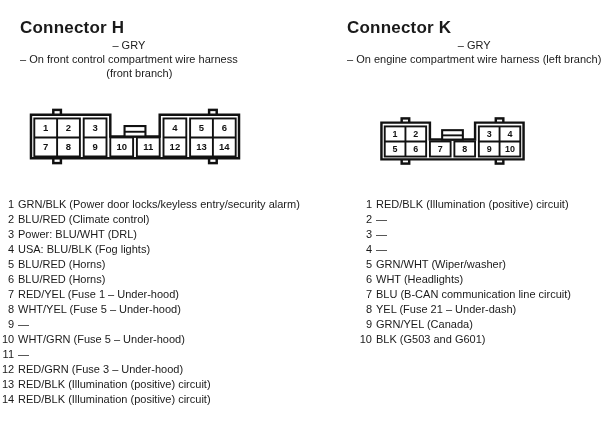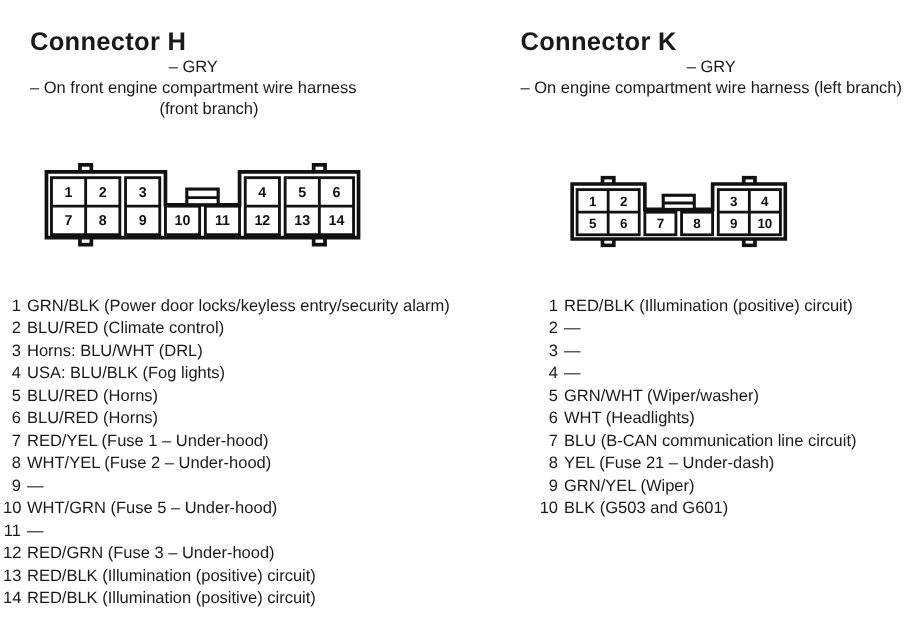--- a/index.html
+++ b/index.html
@@ -47,21 +47,21 @@
   .pin-label{ font-family:"Liberation Sans", sans-serif; font-size:10px; font-weight:bold; fill:#111; text-anchor:middle; }
   .pin-label-sm { font-size:9.5px; }
 </style>
 </head>
 <body>
 
 <h2 class="conn-title" style="left:20px; top:18px;">Connector H</h2>
 
 <div class="bullets" style="left:20px; top:38px;">
   <div class="bullet">– GRY</div>
-  <div class="bullet">– On front engine compartment wire harness</div>
+  <div class="bullet">– On front control compartment wire harness</div>
   <div class="bullet-cont">(front branch)</div>
 </div>
 
 <svg class="diagram" style="left:29px; top:108px;" width="212" height="57" viewBox="0 0 222 60">
 
   <rect class="tab" x="25" y="2" width="8" height="6"></rect>
   <rect class="tab" x="189" y="2" width="8" height="6"></rect>
   <rect class="tab" x="25" y="52.5" width="8" height="5.5"></rect>
   <rect class="tab" x="189" y="52.5" width="8" height="5.5"></rect>
 
@@ -110,21 +110,21 @@
       <span class="pin-desc">GRN/BLK (Power door locks/keyless entry/security alarm)</span>
     </div>
 
     <div class="pin-row">
       <span class="pin-num">2</span>
       <span class="pin-desc">BLU/RED (Climate control)</span>
     </div>
 
     <div class="pin-row">
       <span class="pin-num">3</span>
-      <span class="pin-desc">Horns: BLU/WHT (DRL)</span>
+      <span class="pin-desc">Power: BLU/WHT (DRL)</span>
     </div>
 
     <div class="pin-row">
       <span class="pin-num">4</span>
       <span class="pin-desc">USA: BLU/BLK (Fog lights)</span>
     </div>
 
     <div class="pin-row">
       <span class="pin-num">5</span>
       <span class="pin-desc">BLU/RED (Horns)</span>
@@ -135,21 +135,21 @@
       <span class="pin-desc">BLU/RED (Horns)</span>
     </div>
 
     <div class="pin-row">
       <span class="pin-num">7</span>
       <span class="pin-desc">RED/YEL (Fuse 1 – Under-hood)</span>
     </div>
 
     <div class="pin-row">
       <span class="pin-num">8</span>
-      <span class="pin-desc">WHT/YEL (Fuse 2 – Under-hood)</span>
+      <span class="pin-desc">WHT/YEL (Fuse 5 – Under-hood)</span>
     </div>
 
     <div class="pin-row">
       <span class="pin-num">9</span>
       <span class="pin-desc">—</span>
     </div>
 
     <div class="pin-row">
       <span class="pin-num">10</span>
       <span class="pin-desc">WHT/GRN (Fuse 5 – Under-hood)</span>
@@ -258,21 +258,21 @@
       <span class="pin-desc">BLU (B-CAN communication line circuit)</span>
     </div>
 
     <div class="pin-row">
       <span class="pin-num">8</span>
       <span class="pin-desc">YEL (Fuse 21 – Under-dash)</span>
     </div>
 
     <div class="pin-row">
       <span class="pin-num">9</span>
-      <span class="pin-desc">GRN/YEL (Wiper)</span>
+      <span class="pin-desc">GRN/YEL (Canada)</span>
     </div>
 
     <div class="pin-row">
       <span class="pin-num">10</span>
       <span class="pin-desc">BLK (G503 and G601)</span>
     </div>
 
 </div>
 
 </body></html>

